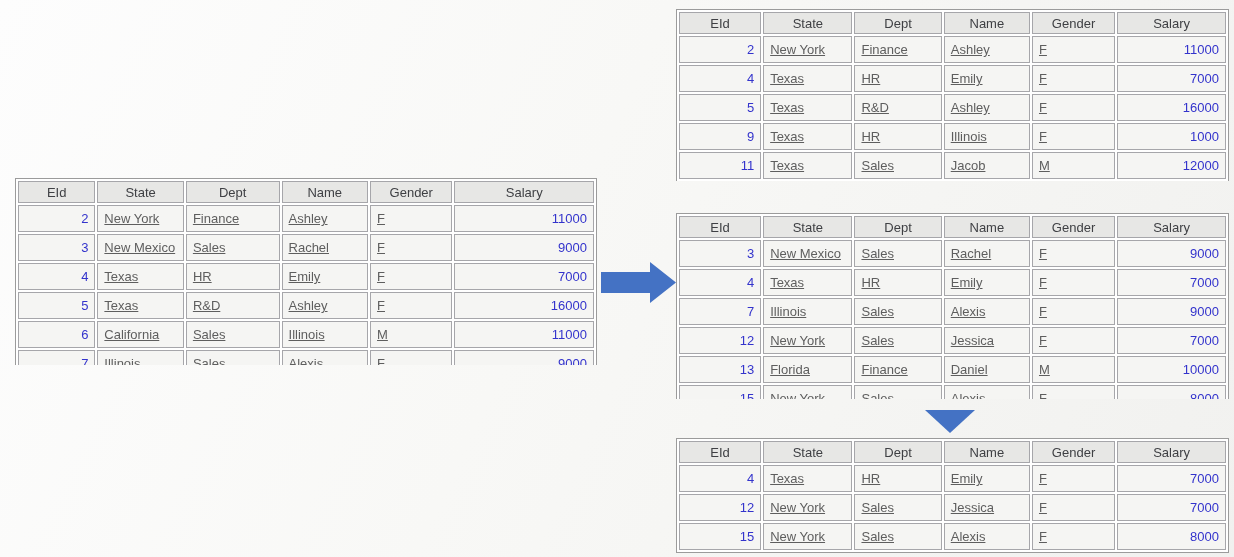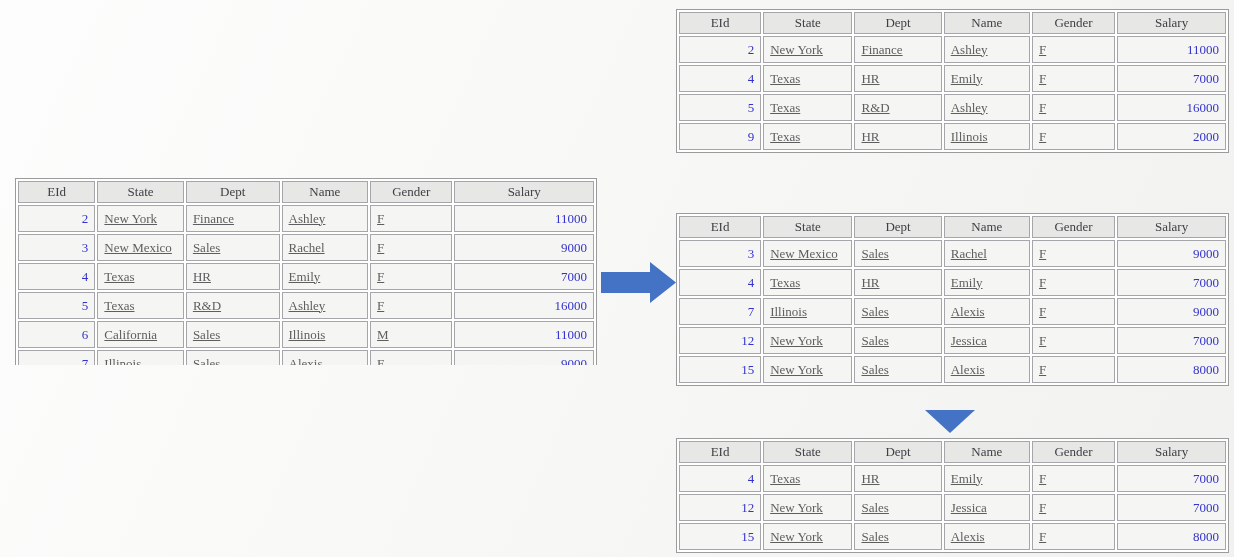--- a/index.html
+++ b/index.html
@@ -1,21 +1,21 @@
 <!DOCTYPE html>
 <html><head>
 <meta charset="utf-8">
 <style>
   html,body{margin:0;padding:0;}
   body{
     width:1234px;height:557px;position:relative;overflow:hidden;
     font-family:"Liberation Sans","DejaVu Sans",sans-serif;
     background:linear-gradient(115deg,#fdfdfd 0%,#f8f8f6 45%,#f1f1ef 100%);
   }
-  .clip{position:absolute;overflow:hidden;font-family:Liberation Serif, serif;}
+  .clip{position:absolute;overflow:hidden;}
   table.data{
     border-collapse:separate;border-spacing:2px;background:#ffffff;
     border:1px solid #9b9b9b;table-layout:fixed;
   }
   table.data th,table.data td{
     border:1px solid #a6a6aa;overflow:hidden;white-space:nowrap;
     font-size:13px;box-sizing:content-box;
   }
   table.data th{
     background:#e7e7e5;color:#3f4044;font-weight:normal;text-align:center;
@@ -159,21 +159,29 @@
           <td class="txt">Ashley</td>
           <td class="txt">F</td>
           <td class="num">16000</td>
         </tr>
         <tr>
           <td class="num">9</td>
           <td class="txt">Texas</td>
           <td class="txt">HR</td>
           <td class="txt">Illinois</td>
           <td class="txt">F</td>
-          <td class="num">2000</td>
+          <td class="num">1000</td>
+        </tr>
+        <tr>
+          <td class="num">11</td>
+          <td class="txt">Texas</td>
+          <td class="txt">Sales</td>
+          <td class="txt">Jacob</td>
+          <td class="txt">M</td>
+          <td class="num">12000</td>
         </tr>
       </tbody>
     </table>
 </div>
 
 <div class="clip" id="split-middle-wrap">
   <table class="data" style="width:553px;">
       <colgroup>
         <col style="width: 80px;">
         <col style="width: 87px;">
@@ -219,20 +227,28 @@
         </tr>
         <tr>
           <td class="num">12</td>
           <td class="txt">New York</td>
           <td class="txt">Sales</td>
           <td class="txt">Jessica</td>
           <td class="txt">F</td>
           <td class="num">7000</td>
         </tr>
         <tr>
+          <td class="num">13</td>
+          <td class="txt">Florida</td>
+          <td class="txt">Finance</td>
+          <td class="txt">Daniel</td>
+          <td class="txt">M</td>
+          <td class="num">10000</td>
+        </tr>
+        <tr>
           <td class="num">15</td>
           <td class="txt">New York</td>
           <td class="txt">Sales</td>
           <td class="txt">Alexis</td>
           <td class="txt">F</td>
           <td class="num">8000</td>
         </tr>
       </tbody>
     </table>
 </div>

